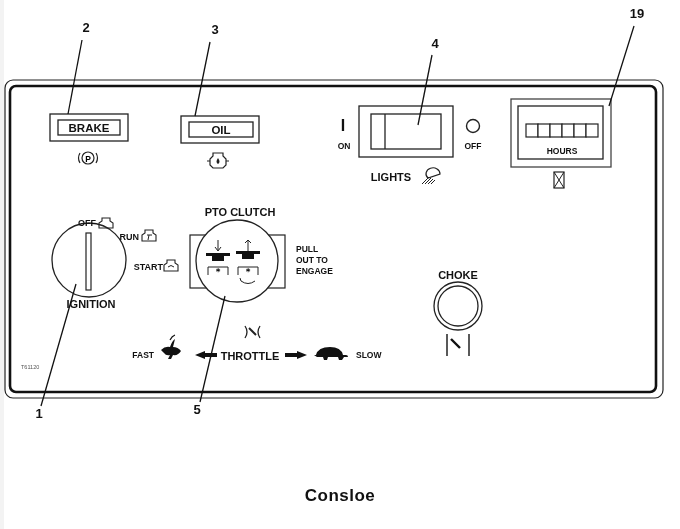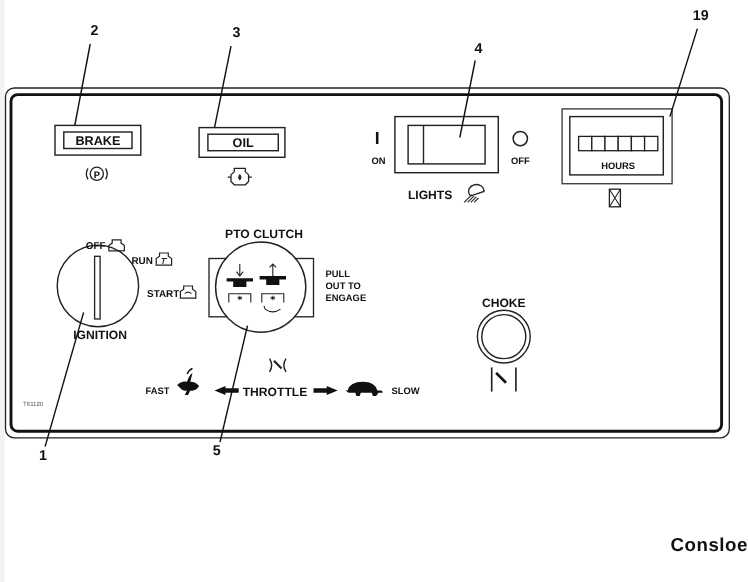--- a/index.html
+++ b/index.html
@@ -4,21 +4,21 @@
 <style>
   html, body { margin: 0; padding: 0; }
   body {
     width: 680px; height: 529px; background: #ffffff; position: relative; overflow: hidden;
     font-family: "Liberation Sans", sans-serif; color: #111;
   }
   .left-strip { position: absolute; left: 0; top: 0; width: 4px; height: 529px; background: #f3f3f3; }
   svg { position: absolute; left: 0; top: 0; }
   .lbl { font-family: "Liberation Sans", sans-serif; font-weight: bold; fill: #111; }
   .caption {
-    position: absolute; left: 0; width: 680px; top: 486px; text-align: right;
+    position: absolute; left: 0; width: 680px; top: 486px; text-align: center;
     font-size: 17px; font-weight: bold; letter-spacing: 0.5px;
   }
 </style>
 </head>
 <body>
 
 <div class="left-strip"></div>
 
 <svg width="680" height="529" viewBox="0 0 680 529">
 

